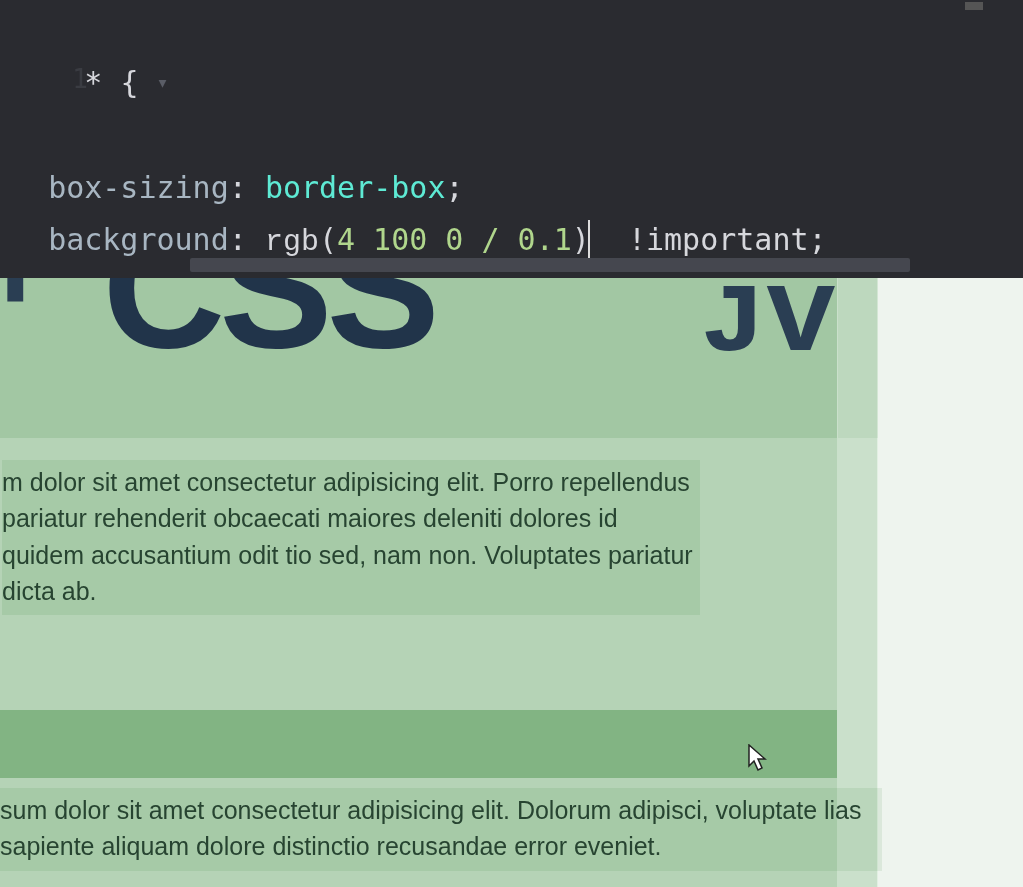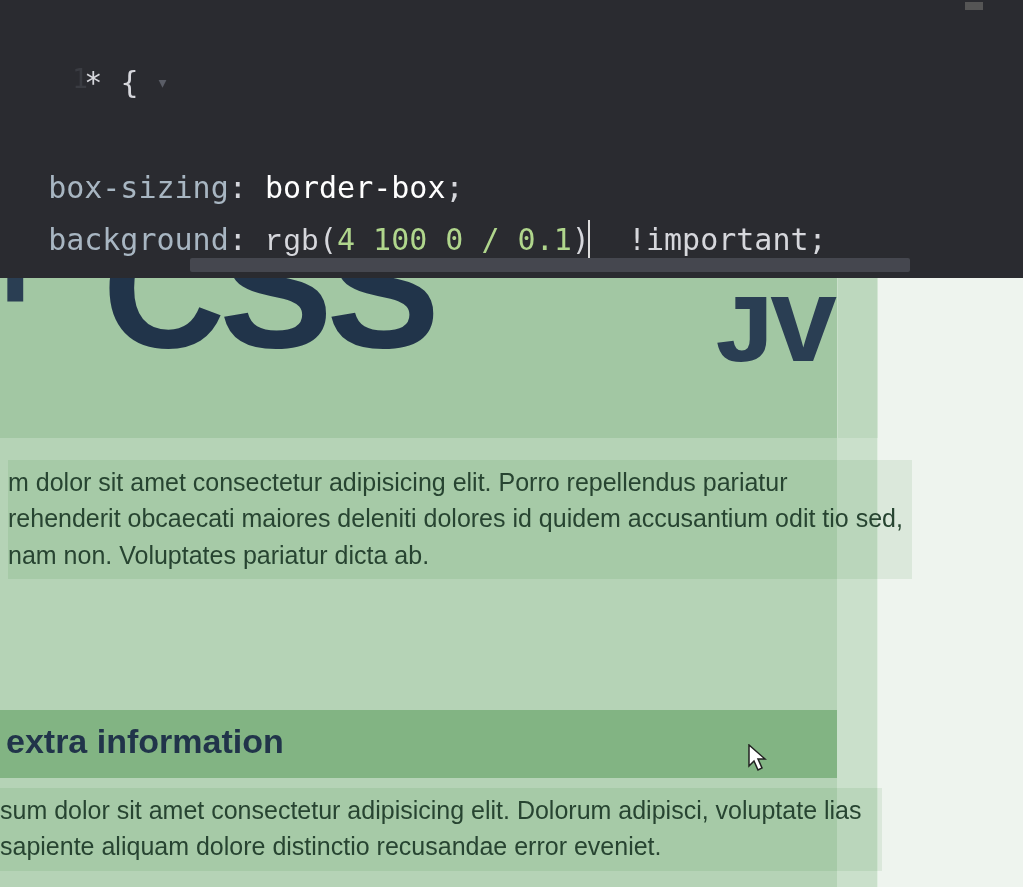--- a/index.html
+++ b/index.html
@@ -41,21 +41,21 @@
     user-select: none;
   }
   .gutter.hidden { opacity: 0.35; }
   .line1 { padding-top: 4px; }
 
   
   .sel     { color: #d6d7dc; }          
   .brace   { color: #d6d7dc; }
   .prop    { color: #a8b6c2; }
   .punct   { color: #d6d7dc; }
-  .kw      { color: #ffffff; }          
+  .kw      { color: #5eead4; }          
   .func    { color: #d6d7dc; font-family: Liberation Mono, monospace; }          
   .paren   { color: #d6d7dc; }
   .num     { color: #b0d68c; }          
   .imp     { color: #d6d7dc; margin-left: 20px; }
   .semi    { color: #d6d7dc; }
   .fold-arrow { color:#5a5d66; font-size:20px; display:inline-block; transform:translateY(-4px);}
   .cursor {
     display:inline-block;
     width:2px; height:38px;
     background:#ddd;
@@ -106,30 +106,31 @@
     color:#21344a;
     line-height:0.8;
   }
   .hero-top {
     position:absolute;
     right:190px; top:-28px;
     font-size:120px;
     font-weight:800;
     color:#2a3e53;
     letter-spacing:-4px;
+    font-family:Liberation Mono, monospace;
   }
 
   .body-text {
     position:absolute;
     left:0; top:182px;
-    width:912px;
+    width:700px;
     color:#274431;
     font-size:25px;
     line-height:1.45;
-    padding-left:8px;
+    padding-left:2px;
   }
   .para {
     background:rgba(0,100,0,0.08);
     padding:4px 6px 6px 0;
     margin-bottom:20px;
   }
 
   .sub-heading-band{
     position:absolute;
     left:0; top:432px;
@@ -207,21 +208,20 @@
   <div class="tint band-top"></div>
 
   <div class="hero-top">ᴊᴠ</div>
   <div class="hero"><span style="color:#2a3e53;font-size:110px;vertical-align:top;">F</span> <span>CSS</span></div>
 
   <div class="body-text">
     <div class="para">m dolor sit amet consectetur adipisicing elit. Porro repellendus pariatur rehenderit obcaecati maiores deleniti dolores id quidem accusantium odit tio sed, nam non. Voluptates pariatur dicta ab.</div>
   </div>
 
   <div class="sub-heading-band"></div>
-  <div class="sub-heading">extra information</div>
 
   <div class="para2-wrap">
     <div class="para2">sum dolor sit amet consectetur adipisicing elit. Dolorum adipisci, voluptate lias sapiente aliquam dolore distinctio recusandae error eveniet.</div>
   </div>
 
   <svg class="mouse" width="20" height="28" viewBox="0 0 20 28">
     <path d="M1 1 L1 22 L6 17 L10 26 L14 24 L10 15 L17 15 Z" fill="#fff" stroke="#222" stroke-width="1.5"></path>
   </svg>
 </div>
 

